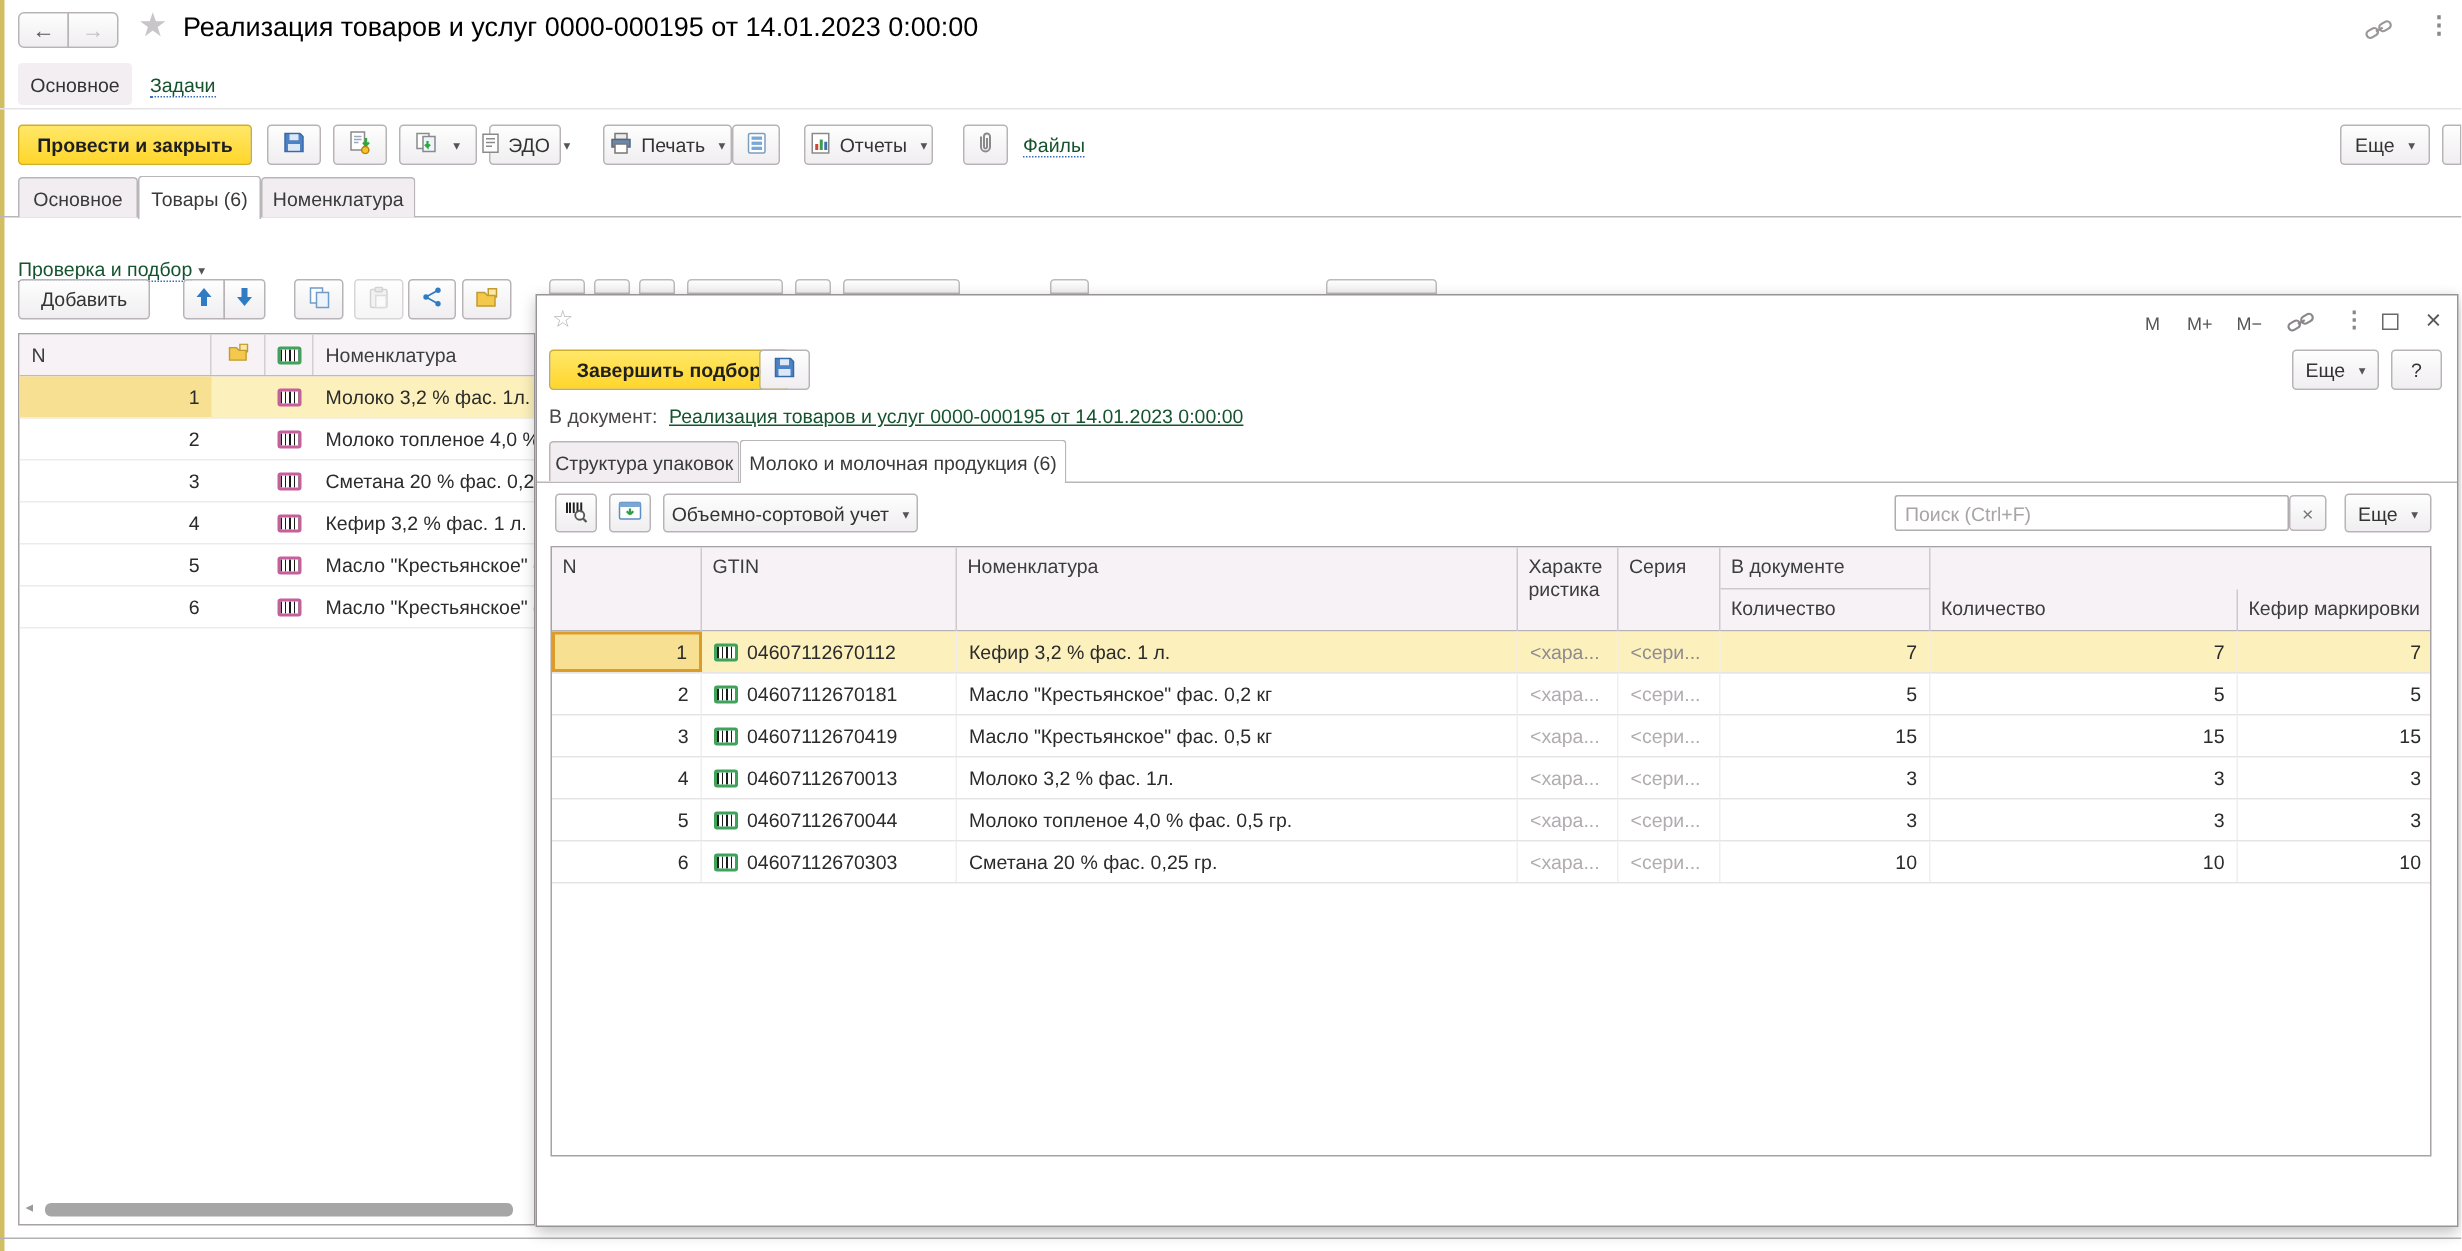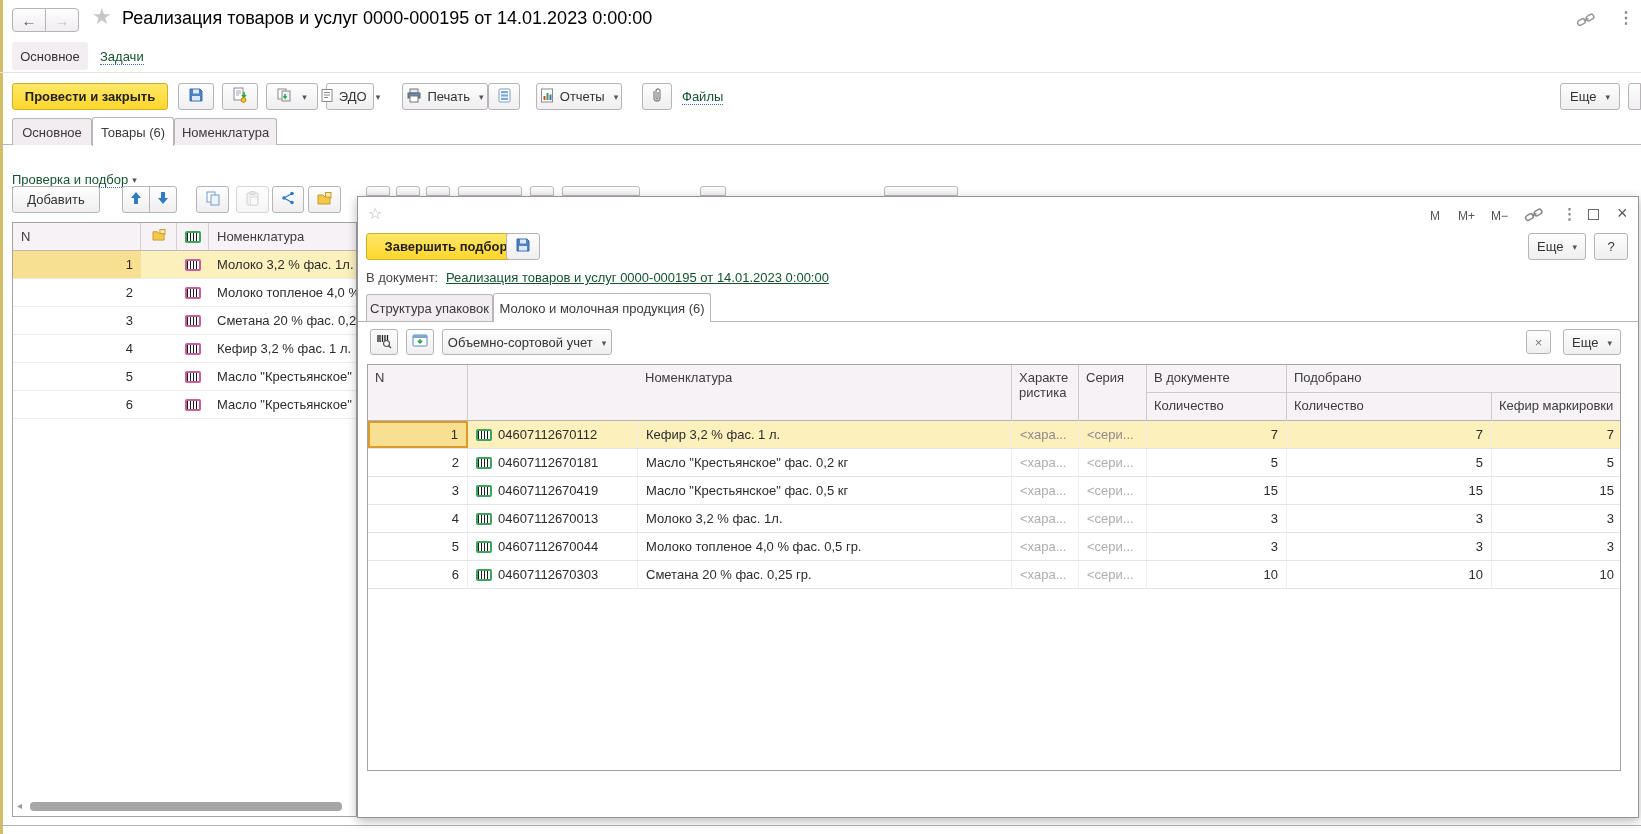--- a/index.html
+++ b/index.html
@@ -359,36 +359,37 @@
     <span><svg width="16" height="15" viewBox="0 0 16 15">
           <rect x="1" y="2" width="14" height="11" rx="1" fill="#fff" stroke="#5b8ec4"></rect>
           <rect x="1" y="2" width="14" height="3" fill="#7aa7d4"></rect>
           <path d="M8 6v4m0 0L5.8 7.8M8 10l2.2-2.2" stroke="#2e9e44" stroke-width="1.5" fill="none"></path>
         </svg></span>
   </div>
   <div class="btn" style="left:84px;top:132px;width:170px;height:26px">
     <span>Объемно-сортовой учет</span>
     <span class="caret"></span>
   </div>
+  <input class="search" style="left: 905px; top: 133px; width: 263px;" placeholder="Поиск (Ctrl+F)">
   <div class="btn" style="left:1168px;top:133px;width:25px;height:24px">
     <span class="glyph" style="color:#777;font-size:13px">×</span>
   </div>
   <div class="btn" style="left:1205px;top:132px;width:58px;height:26px">
     <span>Еще</span>
     <span class="caret"></span>
   </div>
 
   <div class="mtable">
     <div class="mhead">
       <div class="hc" style="left:0;top:0;width:100px;height:56px">N</div>
+      <div class="hc" style="left:100px;top:0;width:170px;height:56px">GTIN</div>
       <div class="hc" style="left:270px;top:0;width:374px;height:56px">Номенклатура</div>
       <div class="hc" style="left:644px;top:0;width:67px;height:56px;white-space:normal;word-break:break-word">Характеристика</div>
       <div class="hc" style="left:711px;top:0;width:68px;height:56px">Серия</div>
       <div class="hc" style="left:779px;top:0;width:140px;height:28px;border-bottom:1px solid #cdc9cd">В документе</div>
-      <div class="hc" style="left:919px;top:0;width:335px;height:28px;border-bottom:1px solid #cdc9cd;border-right:none">Подобрано</div>
       <div class="hc" style="left:779px;top:28px;width:140px;height:28px">Количество</div>
       <div class="hc" style="left:919px;top:28px;width:205px;height:28px">Количество</div>
       <div class="hc" style="left:1124px;top:28px;width:130px;height:28px;border-right:none">Кефир маркировки</div>
     </div>
 
     <div class="mrow sel" style="top:56px">
       <div class="mc c-n num cur">1</div>
       <div class="mc c-gtin">
           <span class="bc bc-green"></span>
           <span>04607112670112</span>

